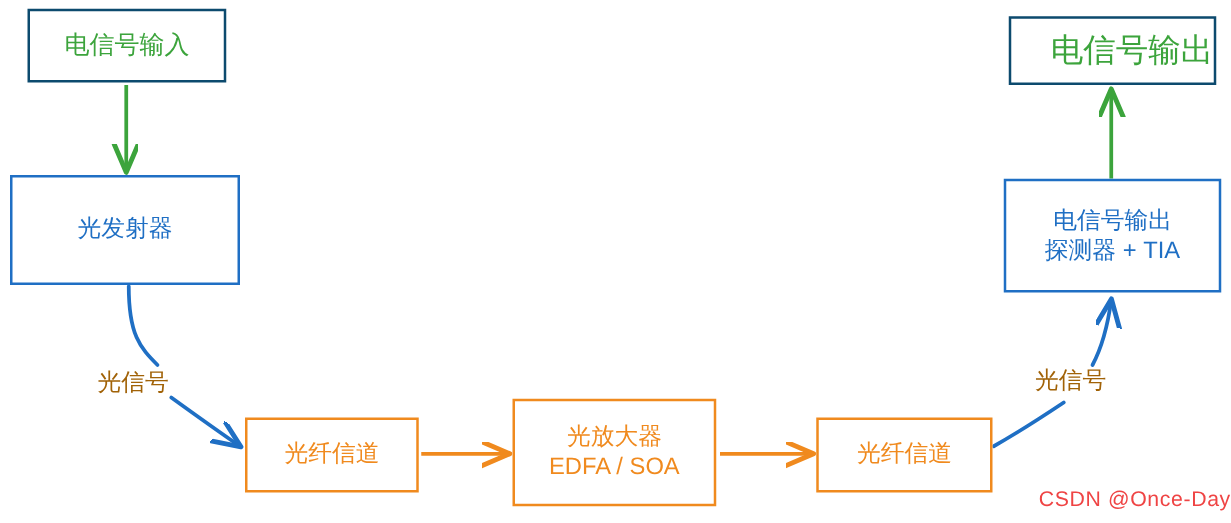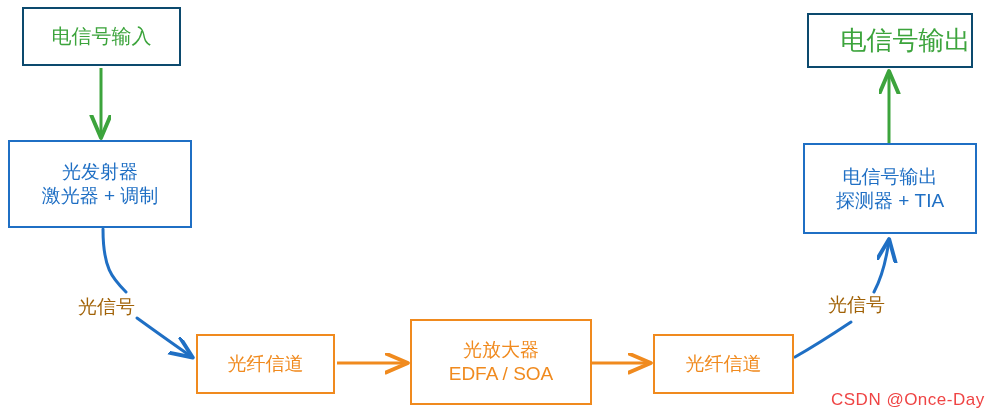--- a/index.html
+++ b/index.html
@@ -98,28 +98,27 @@
 
     <line x1="889" y1="143" x2="889" y2="72" stroke="#3CA43C" stroke-width="3" marker-end="url(#arrow-green)"></line>
   </svg>
 
   <div class="node node-green" style="left:22px; top:7px; width:159px; height:59px; font-size:20px;">
     <span class="line1">电信号输入</span>
   </div>
 
   <div class="node node-blue" style="left:8px; top:140px; width:184px; height:88px; font-size:19px;text-align:right;">
     <span class="line1">光发射器</span>
-    <span class="line2">激光器 + 调制</span>
   </div>
 
   <div class="node node-orange" style="left:196px; top:334px; width:139px; height:60px; font-size:19px;">
     <span class="line1">光纤信道</span>
   </div>
 
-  <div class="node node-orange" style="left:410px; top:319px; width:182px; height:86px; font-size:19px;">
+  <div class="node node-orange" style="left:410px; top:319px; width:163px; height:86px; font-size:19px;">
     <span class="line1">光放大器</span>
     <span class="line2">EDFA / SOA</span>
   </div>
 
   <div class="node node-orange" style="left:653px; top:334px; width:141px; height:60px; font-size:19px;">
     <span class="line1">光纤信道</span>
   </div>
 
   <div class="node node-blue" style="left:803px; top:143px; width:174px; height:91px; font-size:19px;">
     <span class="line1">电信号输出</span>

